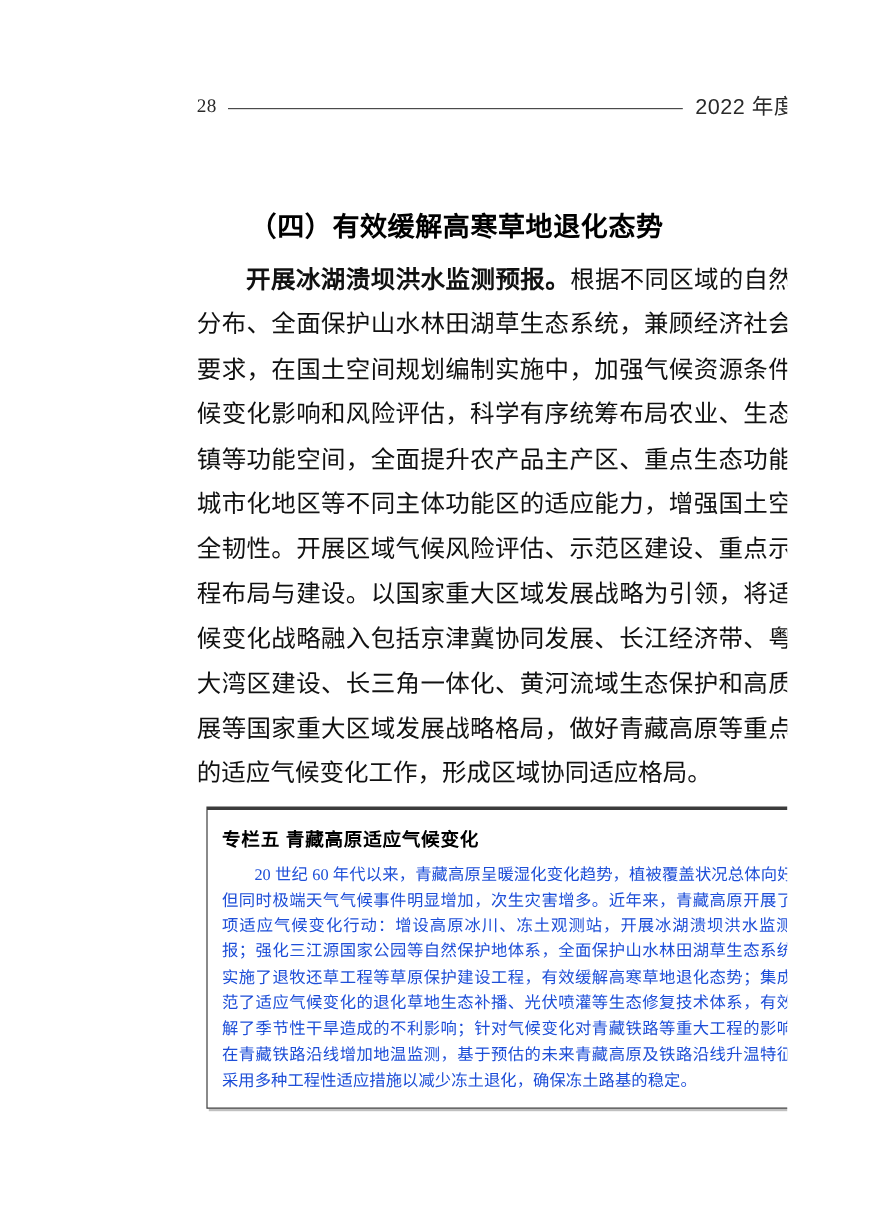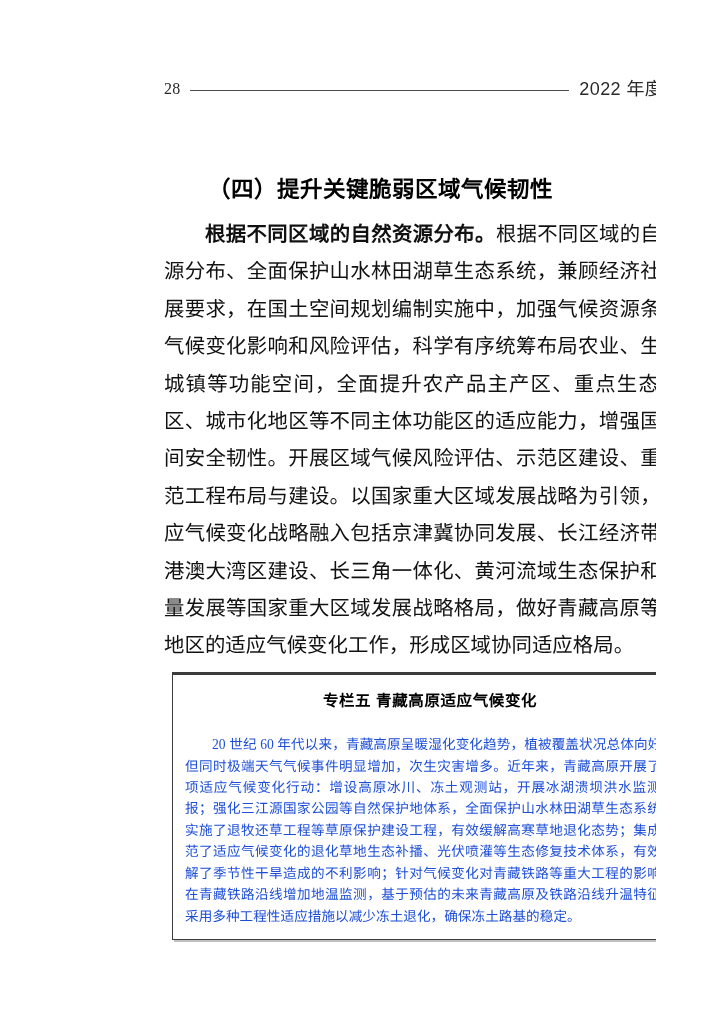--- a/index.html
+++ b/index.html
@@ -109,22 +109,22 @@
     background: #ffffff;
     border-top: 3px solid #3c3c3c;
     border-left: 1px solid #3c3c3c;
     border-right: 1px solid #3c3c3c;
     border-bottom: 1px solid #3c3c3c;
     box-shadow: 2px 2px 0 0 rgba(140, 140, 140, 0.55);
     padding: 14px 12px 12px 12px;
   }
 
   .feature-title {
-    margin: 0 0 22px 0;
-    text-align: center;
+    margin: 0 0 6px 0;
+    text-align: left;
     font-family: "Liberation Sans", "DejaVu Sans", sans-serif;
     font-weight: bold;
     font-size: 15.5px;
     line-height: 1.5;
     color: #000000;
     letter-spacing: 0.6px;
   }
 
   .feature-body {
     margin: 0;
@@ -142,24 +142,24 @@
 <body>
 
 <div class="page">
 
   <div class="page-header">
     <span class="folio">28</span>
     <span class="header-rule"></span>
     <span class="header-title">2022 年度报告</span>
   </div>
 
-  <h2 class="section-heading">（四）提升关键脆弱区域气候韧性</h2>
+  <h2 class="section-heading">（四）有效缓解高寒草地退化态势</h2>
 
   <div class="body-block">
-    <p class="body-paragraph"><span class="lead-in">根据不同区域的自然资源分布。</span><span>根据不同区域的自然资源分布、全面保护山水林田湖草生态系统，兼顾经济社会发展要求，在国土空间规划编制实施中，加强气候资源条件、气候变化影响和风险评估，科学有序统筹布局农业、生态、城镇等功能空间，全面提升农产品主产区、重点生态功能区、城市化地区等不同主体功能区的适应能力，增强国土空间安全韧性。开展区域气候风险评估、示范区建设、重点示范工程布局与建设。以国家重大区域发展战略为引领，将适应气候变化战略融入包括京津冀协同发展、长江经济带、粤港澳大湾区建设、长三角一体化、黄河流域生态保护和高质量发展等国家重大区域发展战略格局，做好青藏高原等重点地区的适应气候变化工作，形成区域协同适应格局。</span></p>
+    <p class="body-paragraph"><span class="lead-in">开展冰湖溃坝洪水监测预报。</span><span>根据不同区域的自然资源分布、全面保护山水林田湖草生态系统，兼顾经济社会发展要求，在国土空间规划编制实施中，加强气候资源条件、气候变化影响和风险评估，科学有序统筹布局农业、生态、城镇等功能空间，全面提升农产品主产区、重点生态功能区、城市化地区等不同主体功能区的适应能力，增强国土空间安全韧性。开展区域气候风险评估、示范区建设、重点示范工程布局与建设。以国家重大区域发展战略为引领，将适应气候变化战略融入包括京津冀协同发展、长江经济带、粤港澳大湾区建设、长三角一体化、黄河流域生态保护和高质量发展等国家重大区域发展战略格局，做好青藏高原等重点地区的适应气候变化工作，形成区域协同适应格局。</span></p>
   </div>
 
   <section class="feature-box">
     <h3 class="feature-title">专栏五  青藏高原适应气候变化</h3>
     <p class="feature-body">20 世纪 60 年代以来，青藏高原呈暖湿化变化趋势，植被覆盖状况总体向好，但同时极端天气气候事件明显增加，次生灾害增多。近年来，青藏高原开展了多项适应气候变化行动：增设高原冰川、冻土观测站，开展冰湖溃坝洪水监测预报；强化三江源国家公园等自然保护地体系，全面保护山水林田湖草生态系统；实施了退牧还草工程等草原保护建设工程，有效缓解高寒草地退化态势；集成示范了适应气候变化的退化草地生态补播、光伏喷灌等生态修复技术体系，有效缓解了季节性干旱造成的不利影响；针对气候变化对青藏铁路等重大工程的影响，在青藏铁路沿线增加地温监测，基于预估的未来青藏高原及铁路沿线升温特征，采用多种工程性适应措施以减少冻土退化，确保冻土路基的稳定。</p>
   </section>
 
 </div>
 
 </body></html>

